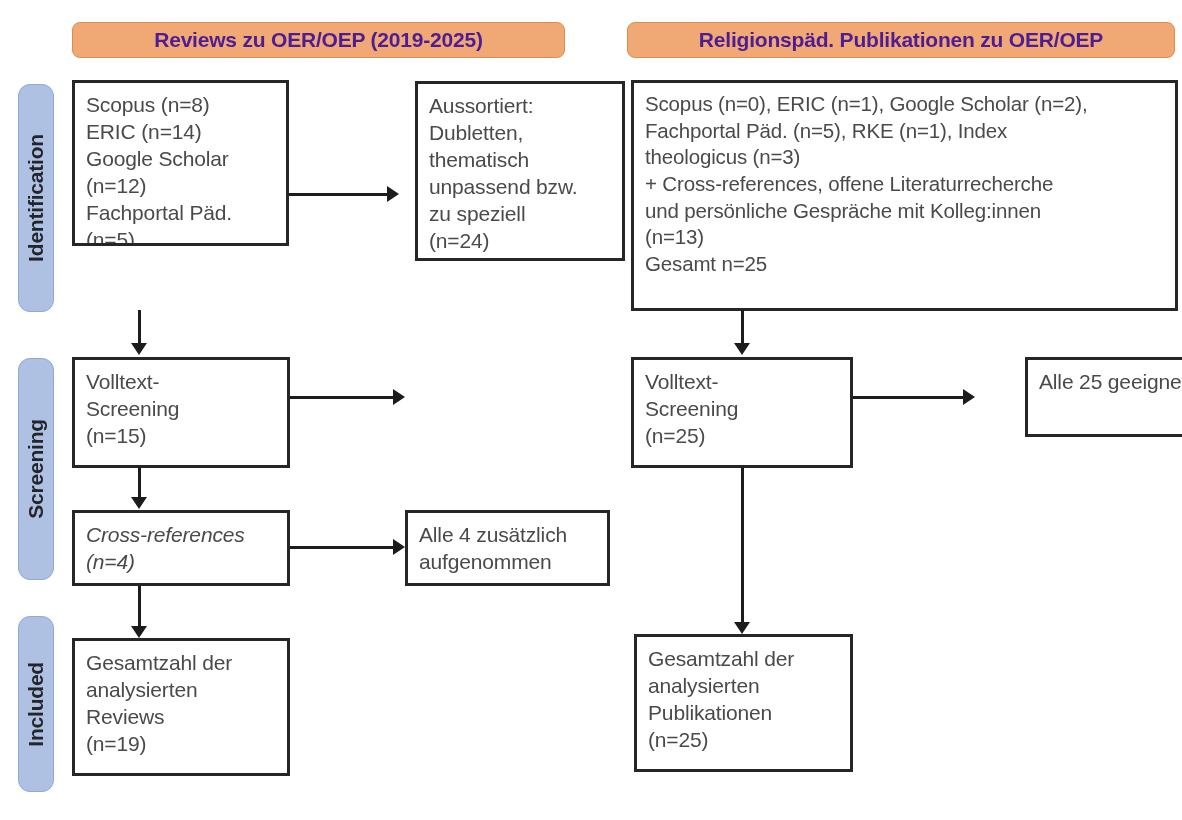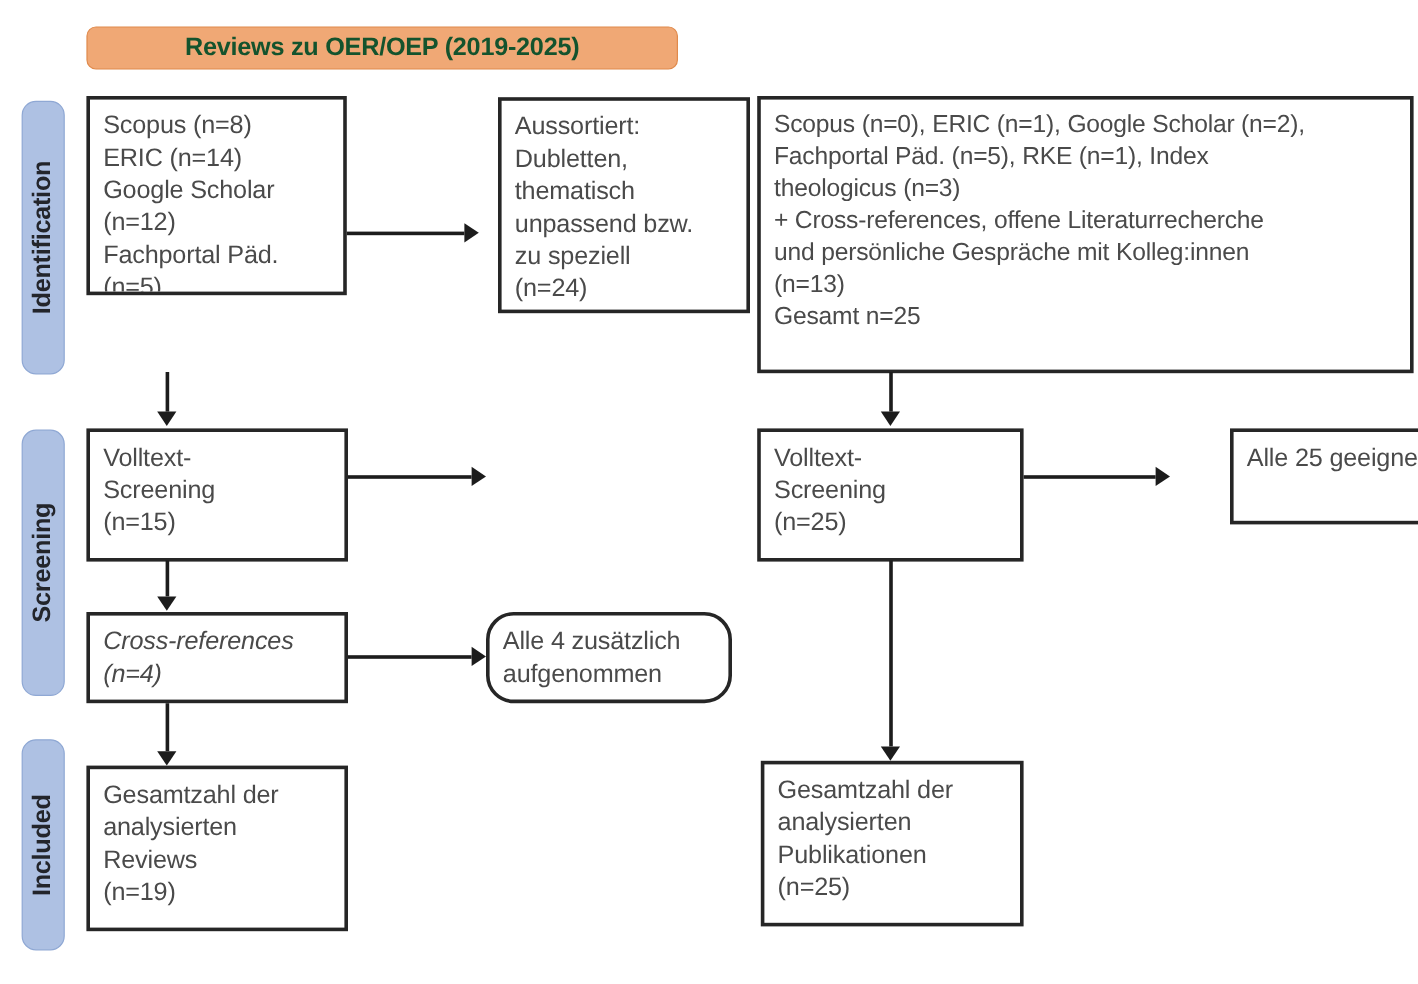--- a/index.html
+++ b/index.html
@@ -17,21 +17,21 @@
     background: #ffffff;
     overflow: hidden;
   }
 
   
   .col-header {
     position: absolute;
     background: #F0A875;
     border: 1px solid #E08A4C;
     border-radius: 8px;
-    color: #14532d;
+    color: #4c1d95;
     font-weight: bold;
     font-size: 21px;
     letter-spacing: -0.2px;
     display: flex;
     align-items: center;
     justify-content: center;
     text-align: center;
     box-sizing: border-box;
   }
 
@@ -101,20 +101,23 @@
 </style>
 </head>
 <body>
 
 <div id="canvas">
 
   <div class="col-header" style="left:72px; top:22px; width:493px; height:36px;">
     <span>Reviews zu OER/OEP (2019-2025)</span>
   </div>
 
+  <div class="col-header" style="left:627px; top:22px; width:548px; height:36px;">
+    <span>Religionspäd. Publikationen zu OER/OEP</span>
+  </div>
 
   <div class="stage-pill" style="left:18px; top:84px; width:36px; height:228px;">
     <span class="pill-label">Identification</span>
   </div>
 
   <div class="stage-pill" style="left:18px; top:358px; width:36px; height:222px;">
     <span class="pill-label">Screening</span>
   </div>
 
   <div class="stage-pill" style="left:18px; top:616px; width:36px; height:176px;">
@@ -137,21 +140,21 @@
 (n=24)</div>
 
   <div class="flow-box" style="left:72px; top:357px; width:218px; height:111px;">Volltext-
 Screening
 (n=15)</div>
 
 
   <div class="flow-box" style="left:72px; top:510px; width:218px; height:76px;font-style:italic;">Cross-references
 (n=4)</div>
 
-  <div class="flow-box" style="left:405px; top:510px; width:205px; height:76px;border-radius:23px;">Alle 4 zusätzlich
+  <div class="flow-box" style="left:405px; top:510px; width:205px; height:76px;">Alle 4 zusätzlich
 aufgenommen</div>
 
   <div class="flow-box" style="left:72px; top:638px; width:218px; height:138px;">Gesamtzahl der
 analysierten
 Reviews
 (n=19)</div>
 
   <div class="flow-box wide-text" style="left:631px; top:80px; width:547px; height:231px;">Scopus (n=0), ERIC (n=1), Google Scholar (n=2),
 Fachportal Päd. (n=5), RKE (n=1), Index
 theologicus (n=3)

